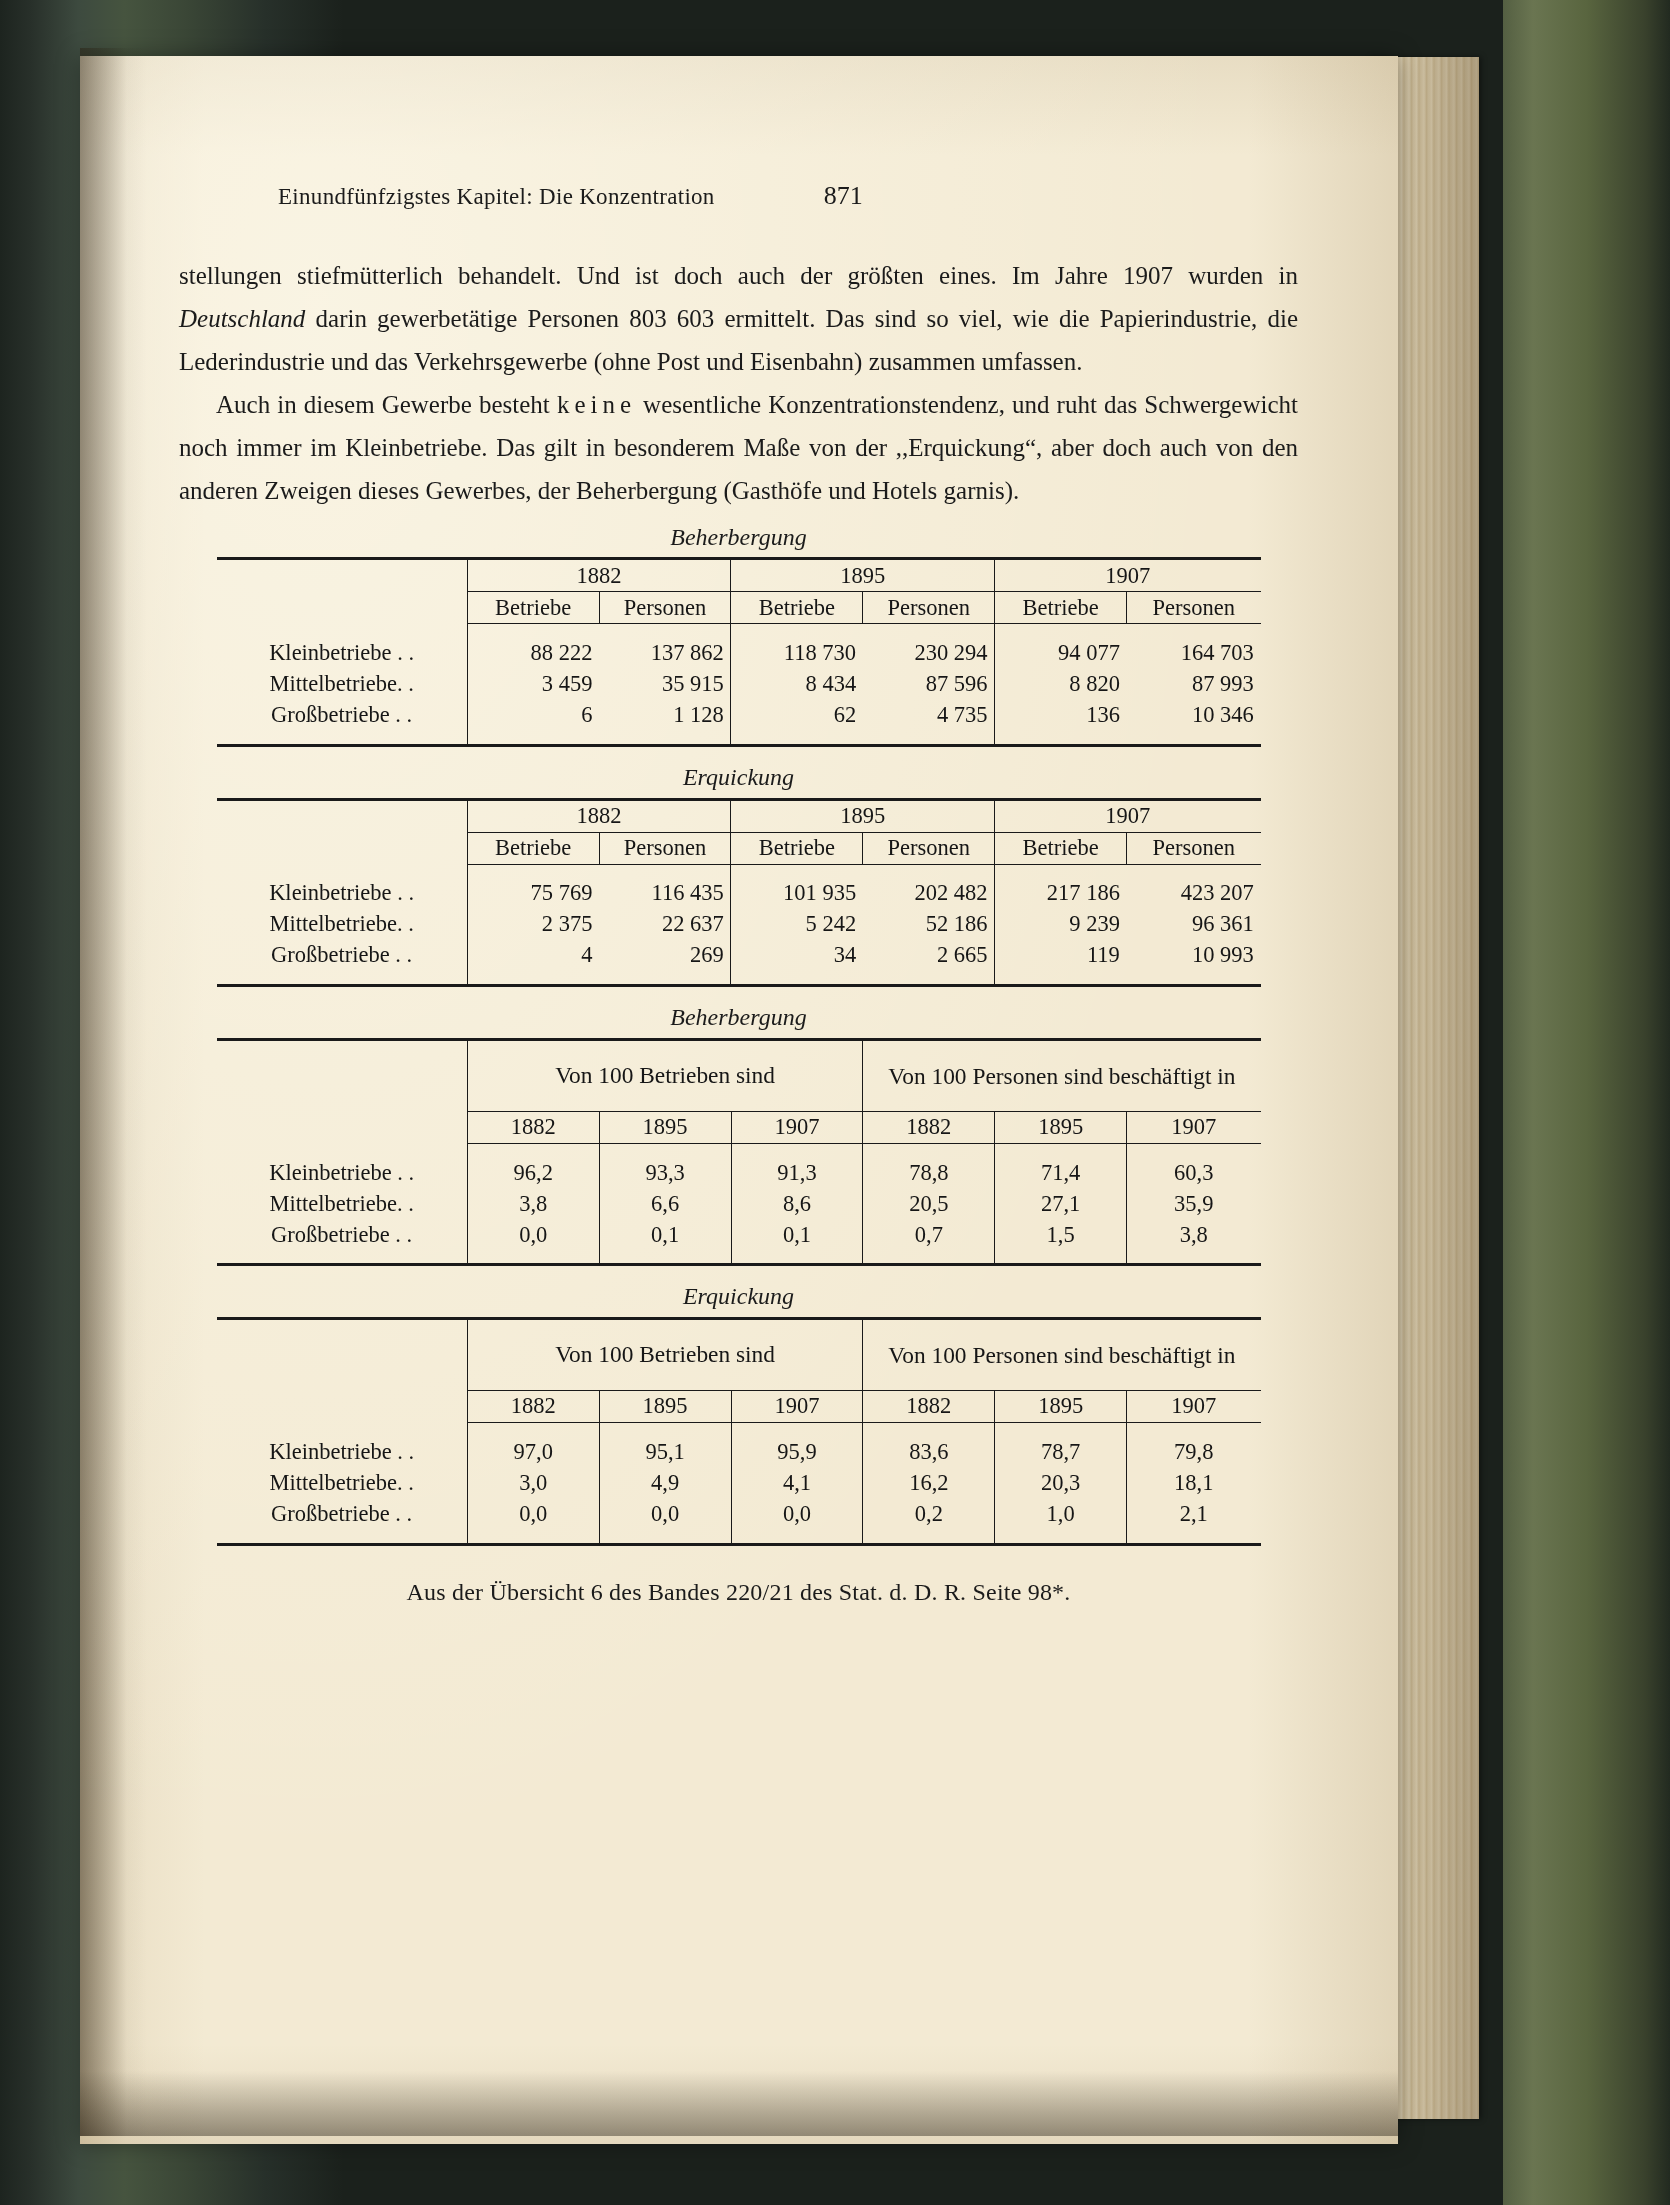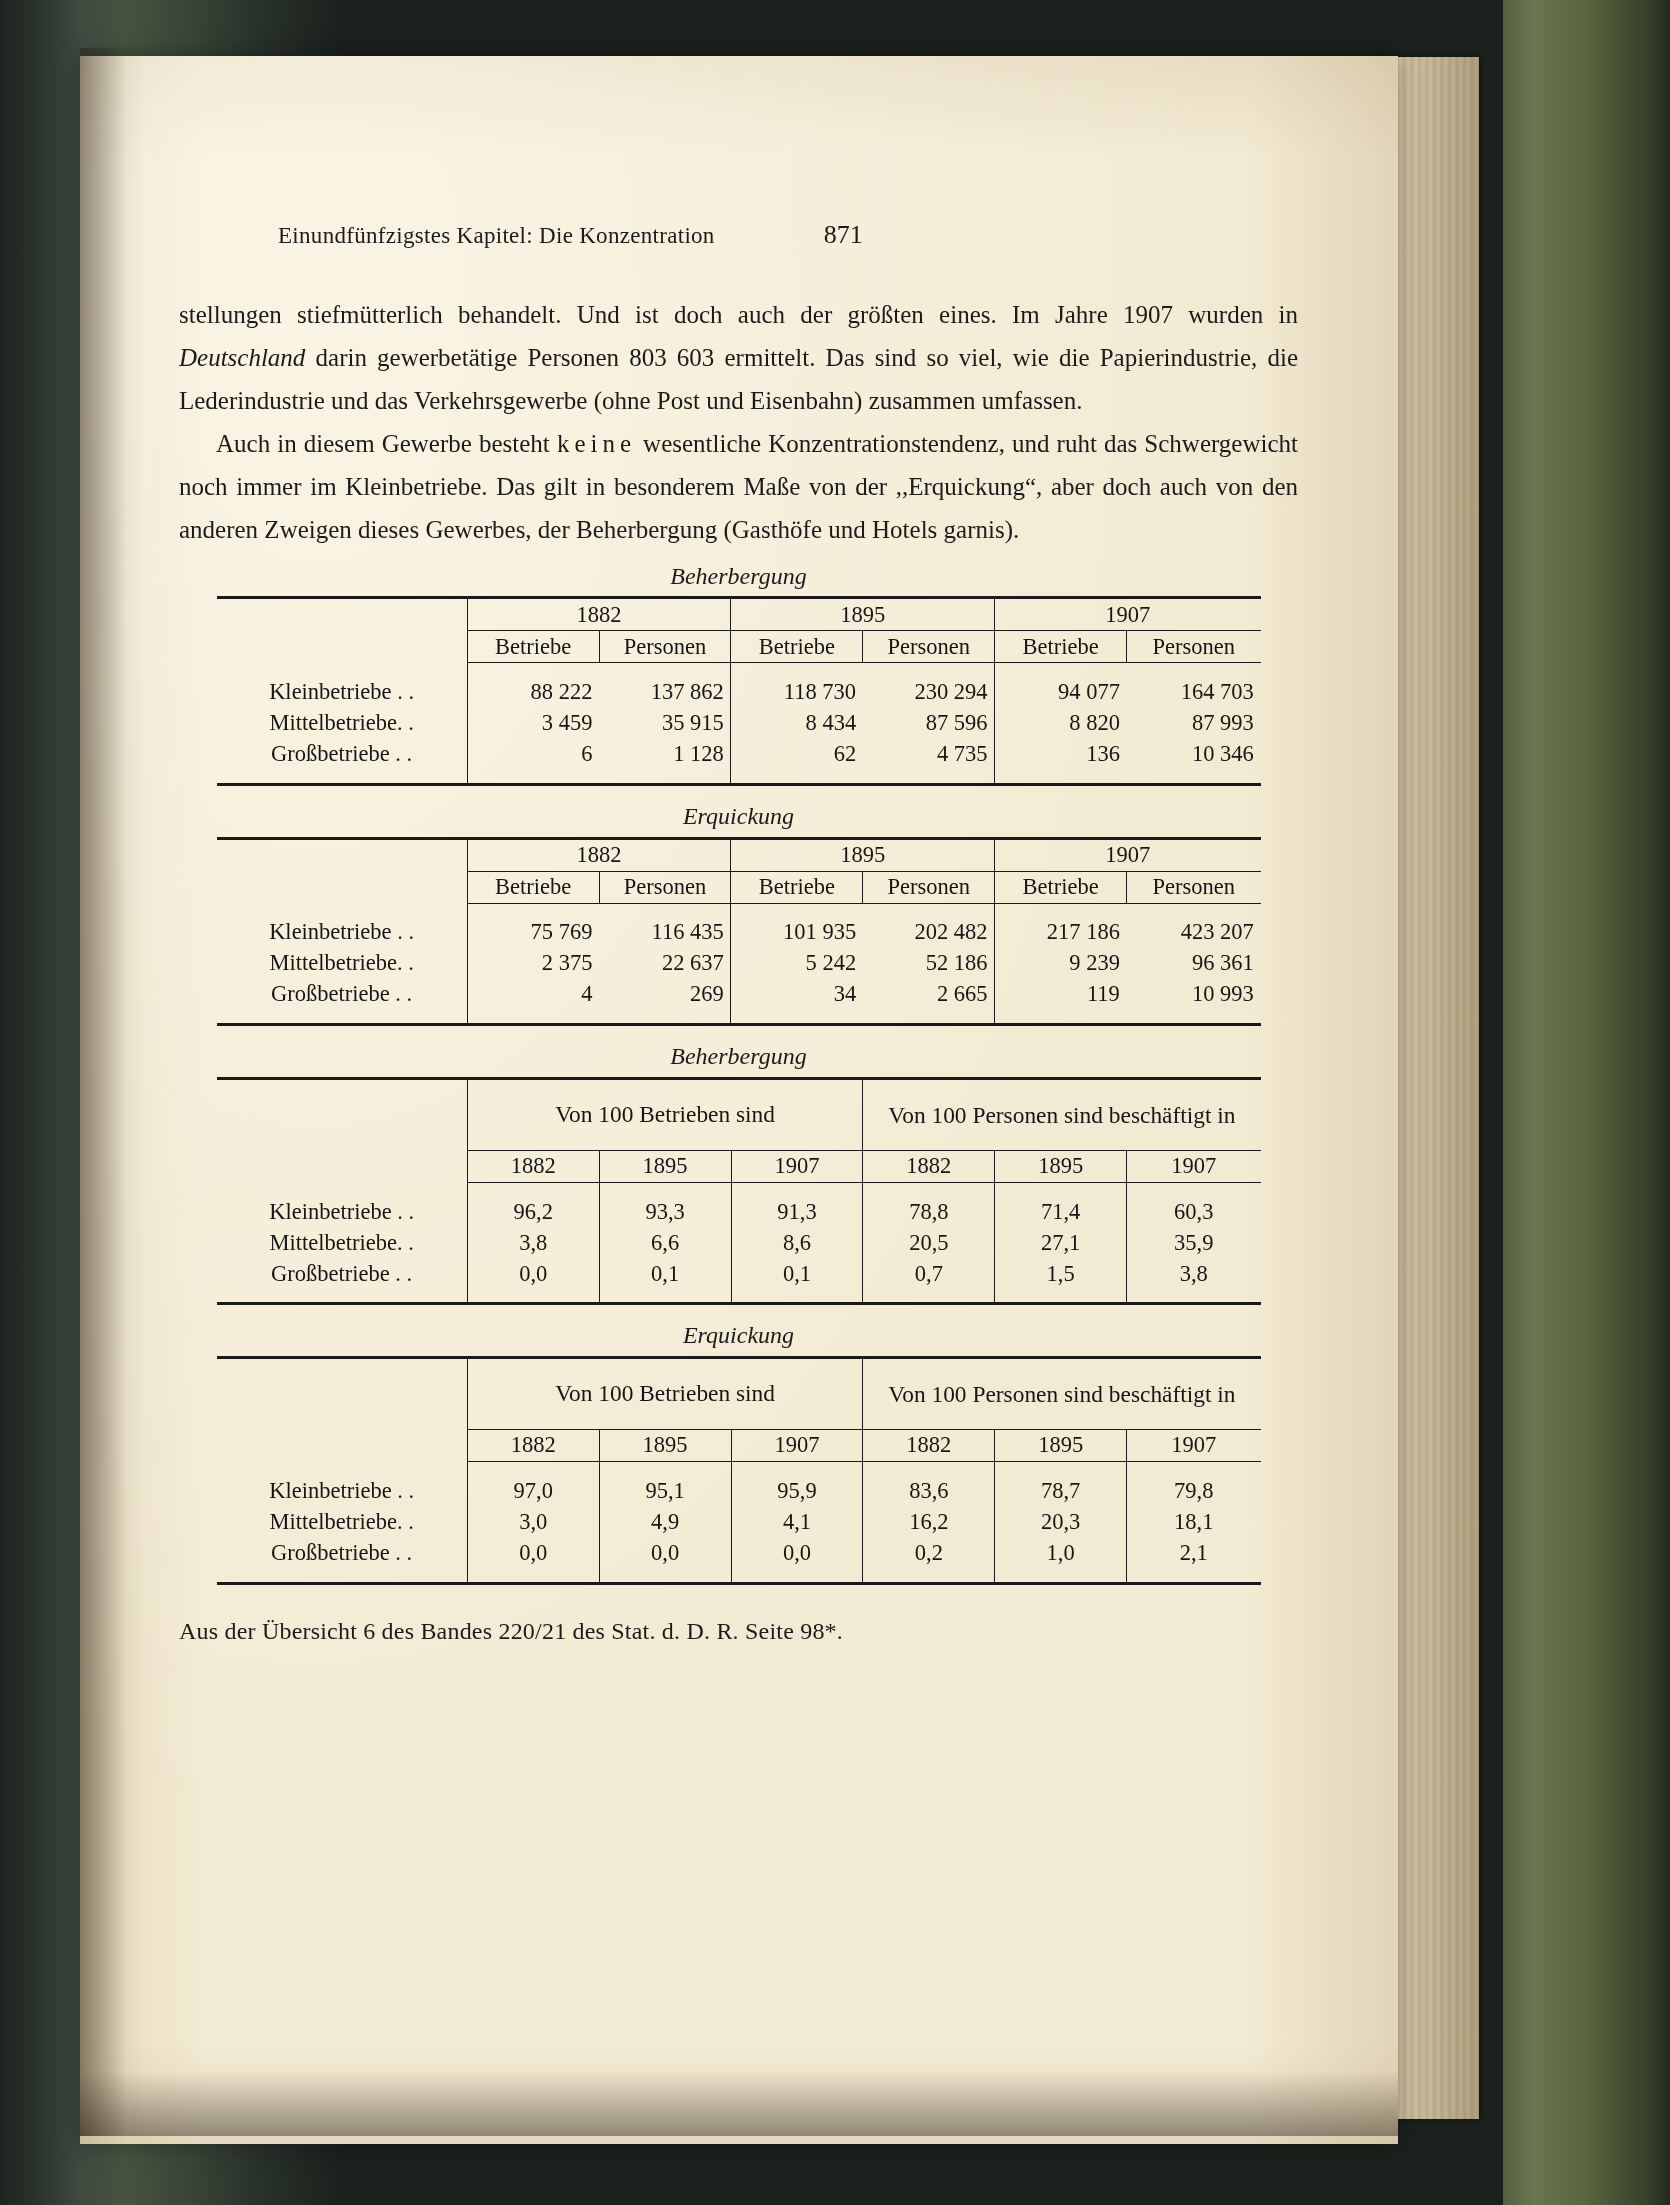--- a/index.html
+++ b/index.html
@@ -89,21 +89,20 @@
     font-size: 23px;
     letter-spacing: 0.3px;
     margin: 0 0 43px 0;
     padding-left: 99px;
   }
   .running-head .rh-title { white-space: nowrap; }
   .running-head .rh-page {
     margin-left: 109px;
     font-size: 26px;
     letter-spacing: 0;
-    margin-top: 39px;
   }
   p.body {
     margin: 0;
     font-size: 25px;
     line-height: 43px;
     text-align: justify;
     text-justify: inter-word;
     hyphens: manual;
   }
   p.body + p.body { margin-top: 0; }
@@ -136,20 +135,21 @@
   .vl { border-left: 1.3px solid #1a1a1a; }
   .vr { border-right: 1.3px solid #1a1a1a; }
   .ctr { text-align: center; }
   .rgt { text-align: right; }
   .lft { text-align: center; }
   .rowlabel { white-space: nowrap; padding-right: 13.4px; }
   .grp-head { font-size: 23.4px; }
   .closing {
     font-size: 24px;
     margin: 28px 0 0 0;
+    text-align: center;
     letter-spacing: 0.2px;
   }
   .spacer-row td { height: 8.4px; padding: 0; }
 </style>
 </head>
 <body>
 
 <div class="book-bg"></div>
 <div class="cover-board"></div>
 <div class="cover-right"></div>

